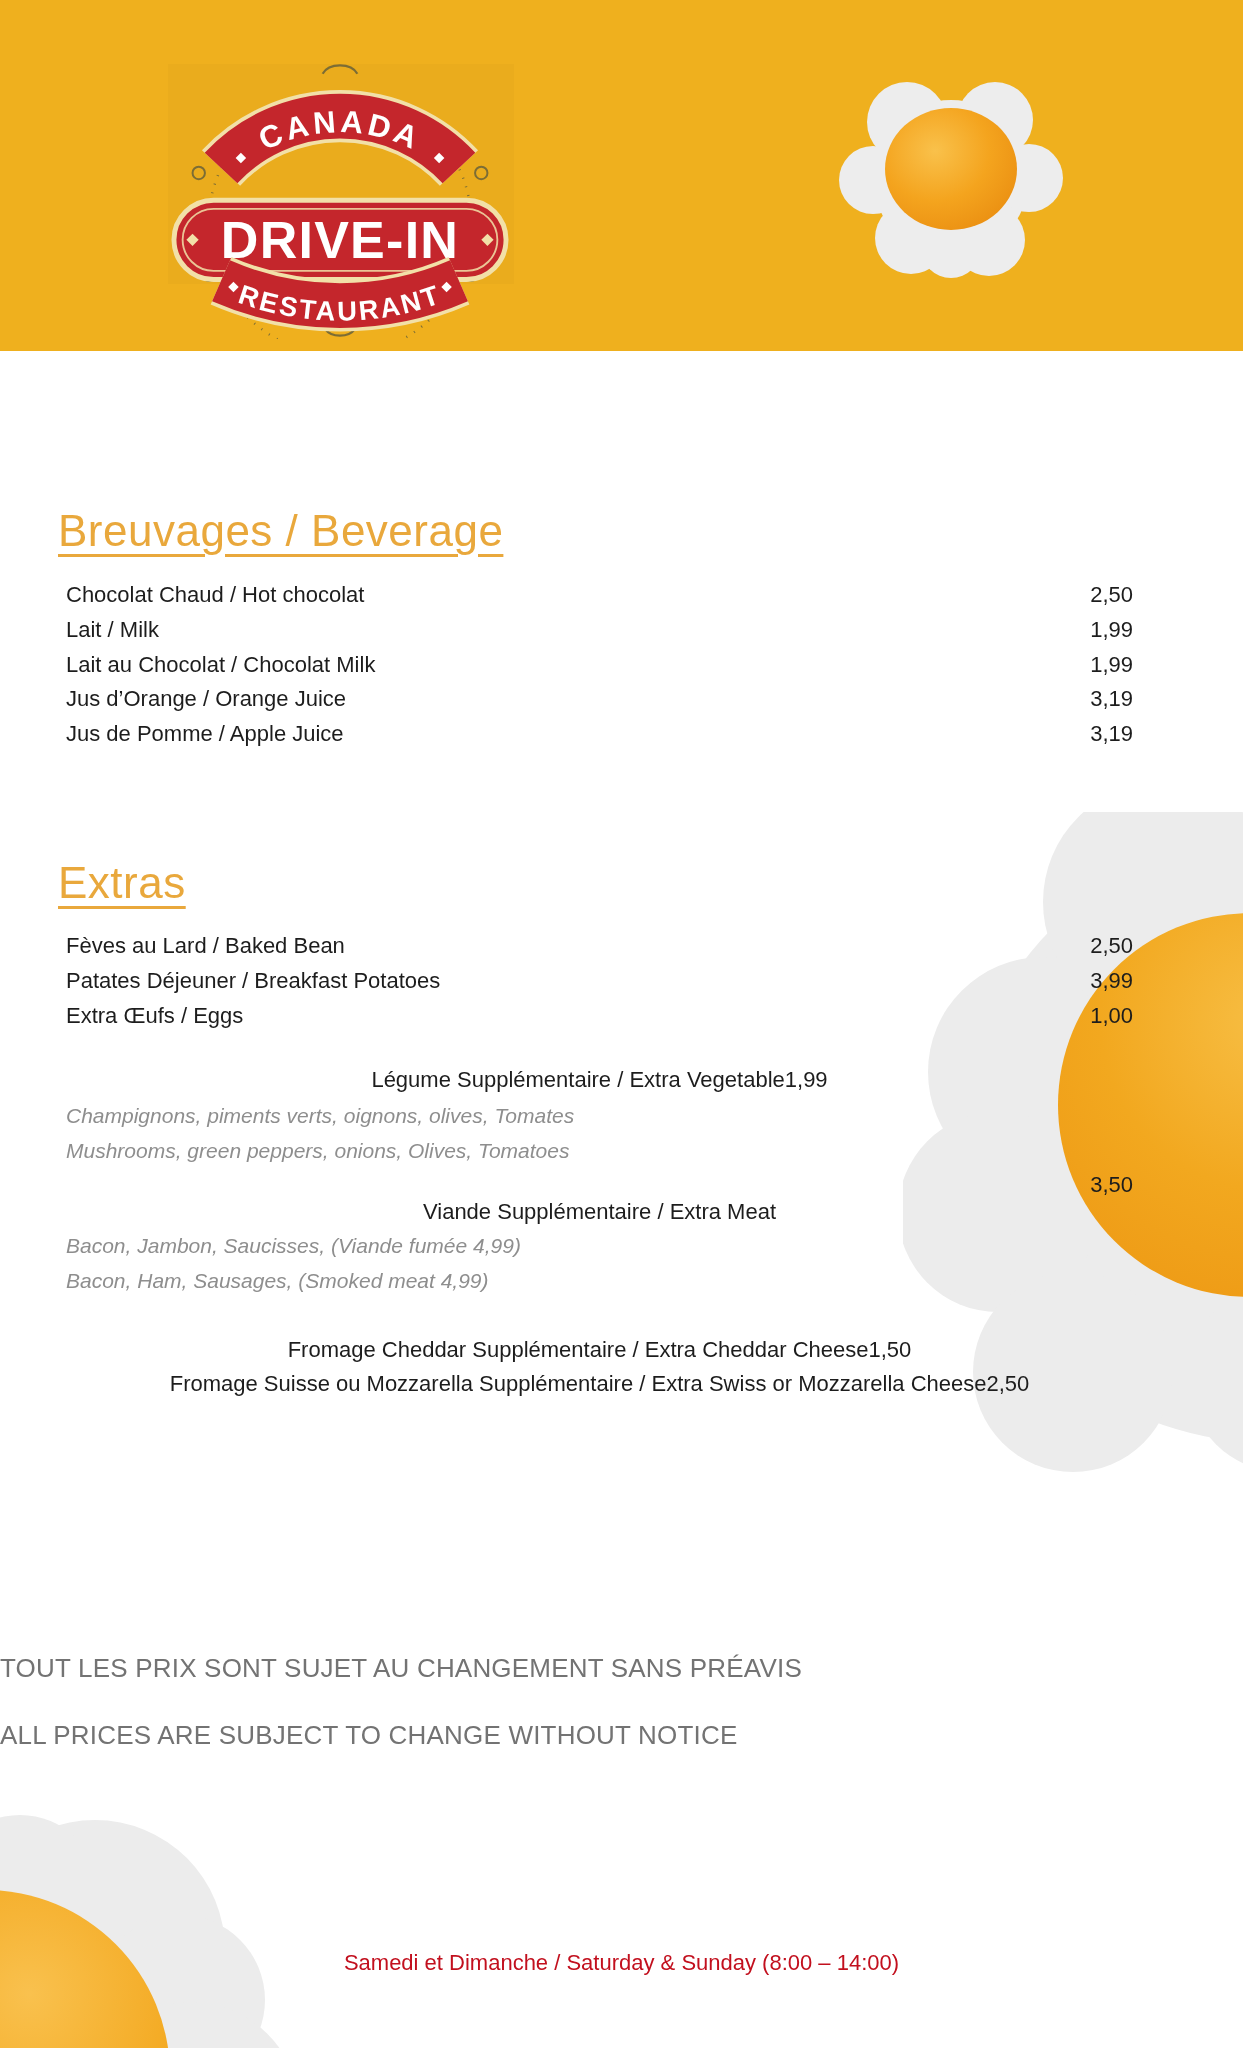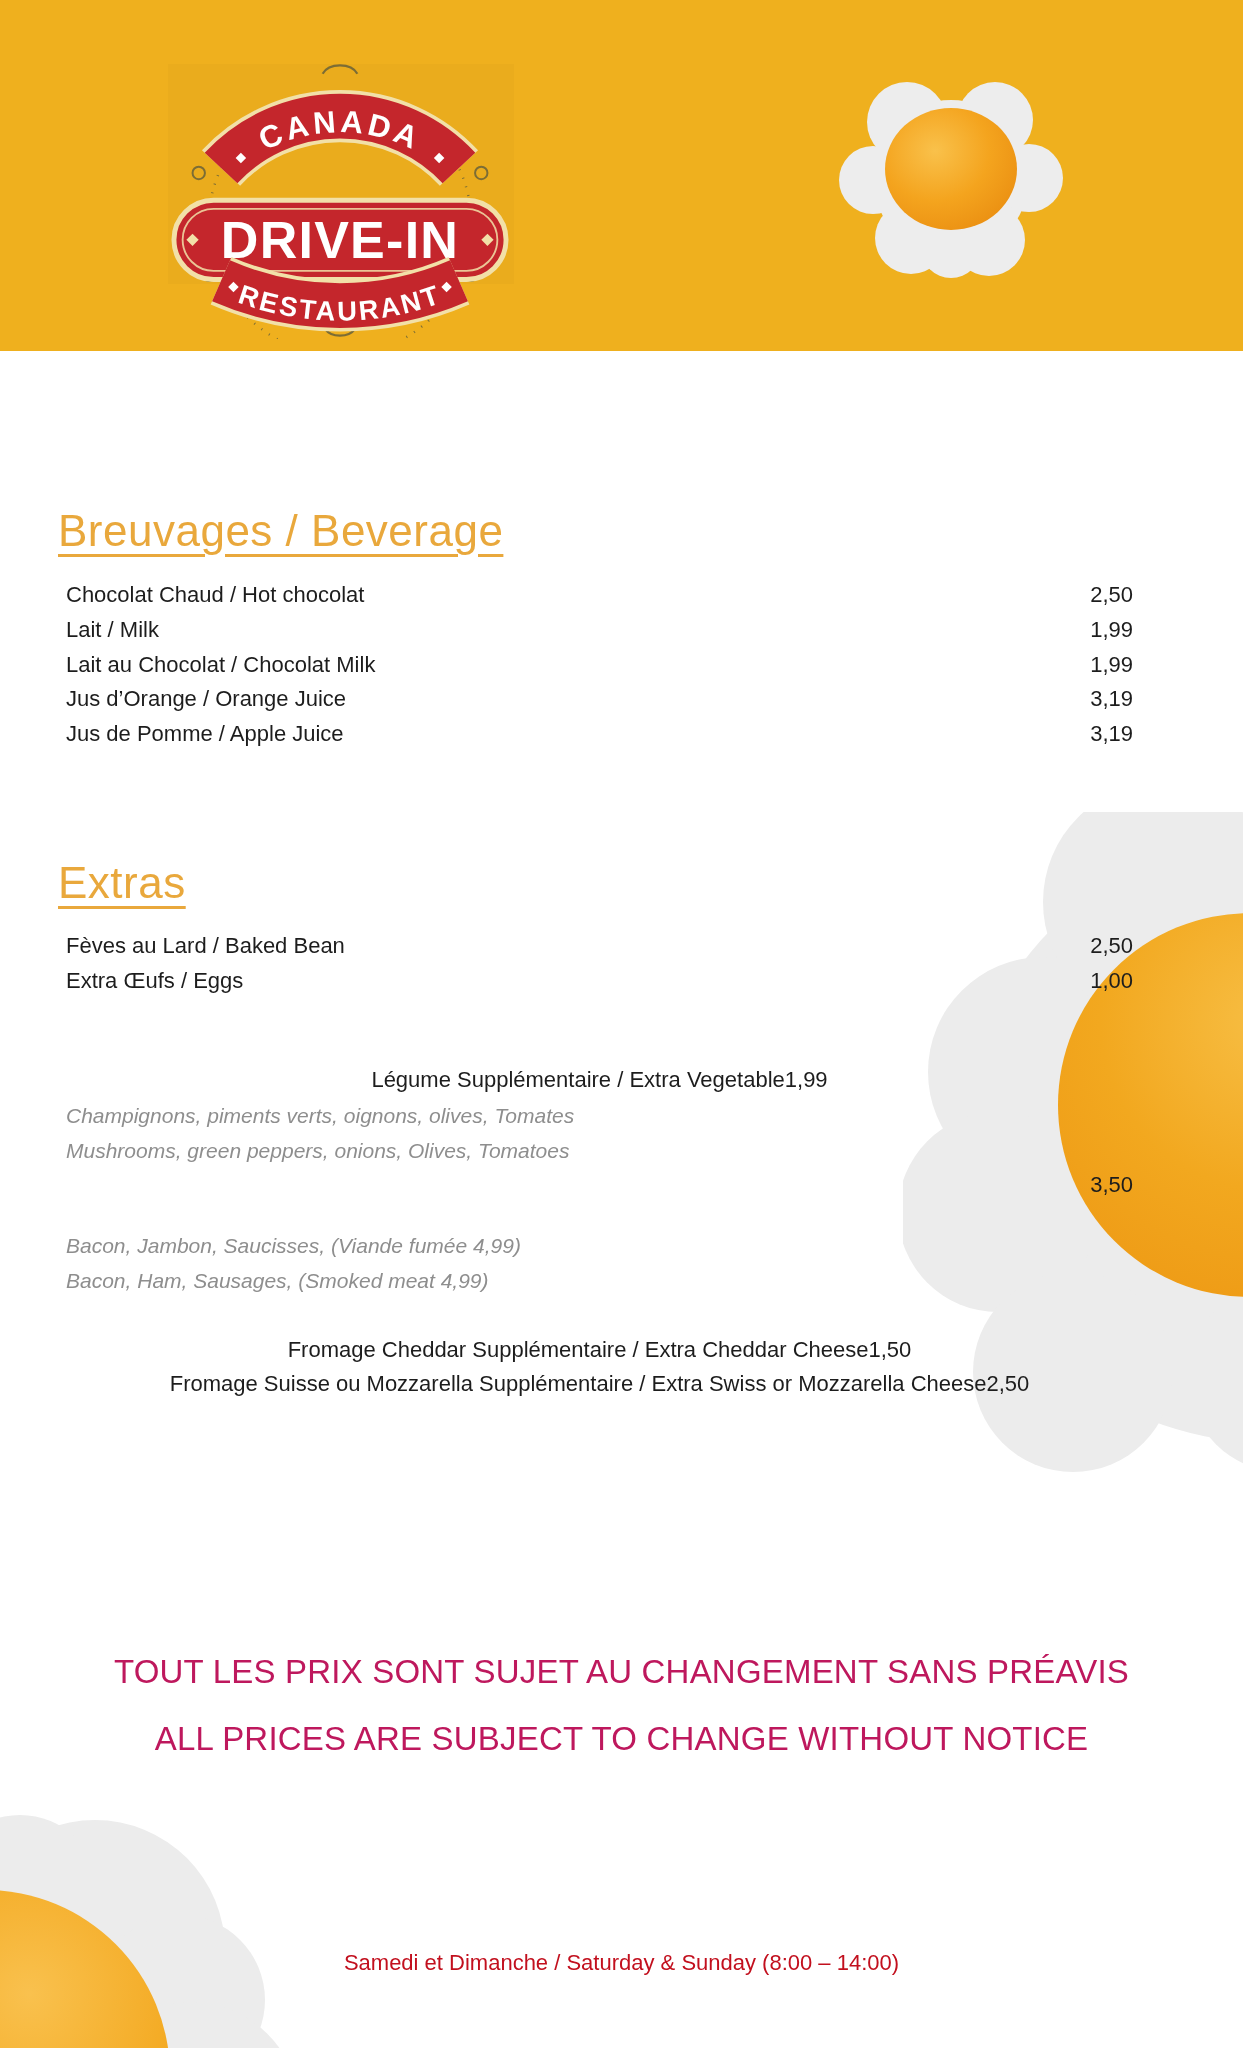--- a/index.html
+++ b/index.html
@@ -50,22 +50,22 @@
   .note{
     position:absolute;left:66px;width:900px;
     font-size:21px;font-style:italic;color:#8E8E8E;white-space:nowrap;
   }
   #note-veg-fr{top:1104px;}
   #note-veg-en{top:1139px;}
   #note-meat-fr{top:1234px;}
   #note-meat-en{top:1269px;}
   
   .notice{
-    position:absolute;left:0;width:1243px;text-align:center;
-    color:#be185d;font-size:33px;letter-spacing:0.2px;
+    position:absolute;left:0;width:1243px;text-align:left;
+    color:#737373;font-size:26px;letter-spacing:0.2px;
   }
   #notice-fr{top:1653px;}
   #notice-en{top:1703px;margin-top:17px;}
   .hours{
     position:absolute;left:0;width:1243px;text-align:center;
     color:#C2101E;font-size:22px;
   }
   #hours-line{top:1950px;}
 </style>
 </head>
@@ -214,35 +214,42 @@
     </div>
 
     <h2 class="sec-title" id="title-extras">Extras</h2>
 
     <div class="rows" id="rows-extras">
       <div class="row">
         <span class="iname">Fèves au Lard / Baked Bean</span>
         <span class="iprice">2,50</span>
       </div>
       <div class="row">
+        <span class="iname">Patates Déjeuner / Breakfast Potatoes</span>
+        <span class="iprice">3,99</span>
+      </div>
+      <div class="row">
         <span class="iname">Extra Œufs / Eggs</span>
         <span class="iprice">1,00</span>
       </div>
     </div>
 
     <div class="abs-row" id="row-legume">
       <span class="iname">Légume Supplémentaire / Extra Vegetable</span>
       <span class="iprice">1,99</span>
     </div>
     <div class="note" id="note-veg-en">Mushrooms, green peppers, onions, Olives, Tomatoes</div>
     <div class="note" id="note-veg-fr">Champignons, piments verts, oignons, olives, Tomates</div>
 
     <div class="abs-row" id="row-price-350">
       <span class="iprice">3,50</span>
     </div>
+    <div class="abs-row" id="row-viande">
+      <span class="iname">Viande Supplémentaire / Extra Meat</span>
+    </div>
     <div class="note" id="note-meat-fr">Bacon, Jambon, Saucisses, (Viande fumée 4,99)</div>
     <div class="note" id="note-meat-en">Bacon, Ham, Sausages, (Smoked meat 4,99)</div>
 
     <div class="abs-row" id="row-cheddar">
       <span class="iname">Fromage Cheddar Supplémentaire / Extra Cheddar Cheese</span>
       <span class="iprice">1,50</span>
     </div>
     <div class="abs-row" id="row-suisse">
       <span class="iname">Fromage Suisse ou Mozzarella Supplémentaire / Extra Swiss or Mozzarella Cheese</span>
       <span class="iprice">2,50</span>

